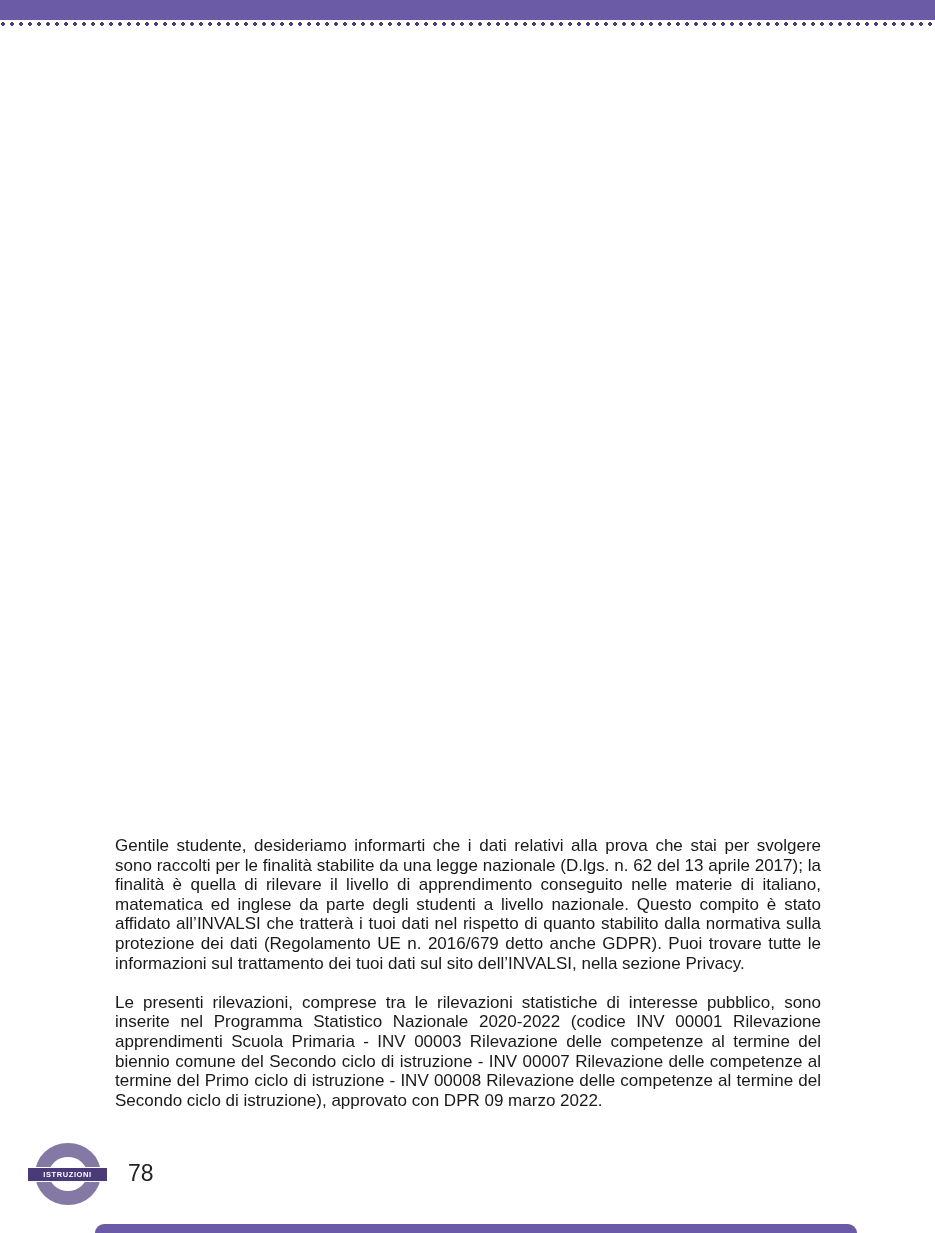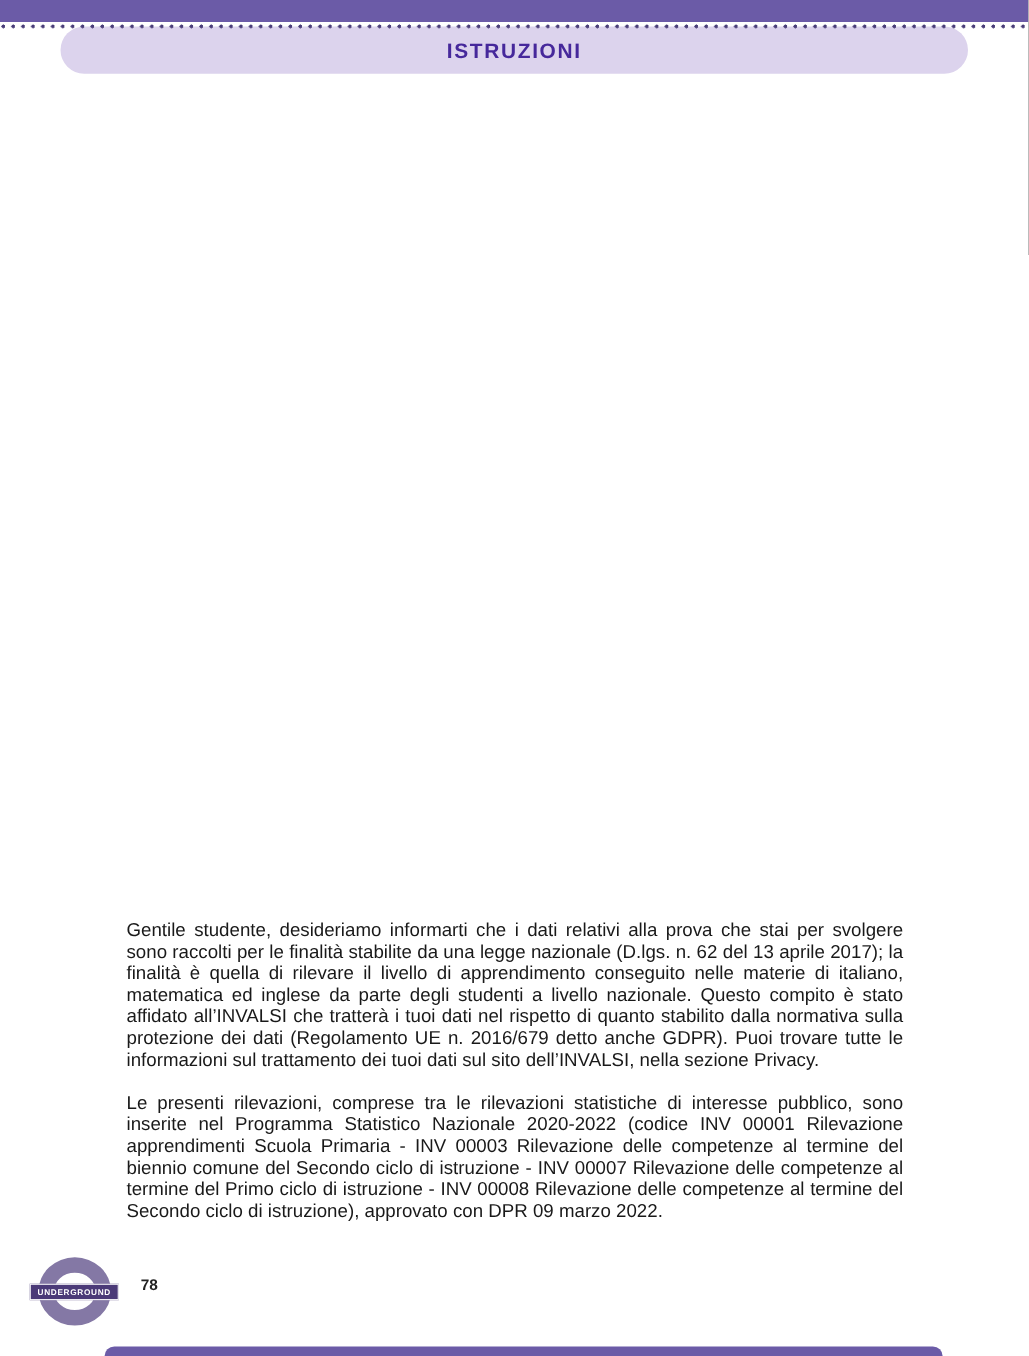--- a/index.html
+++ b/index.html
@@ -81,54 +81,50 @@
   .roundel-bar span{
     color:#ffffff;
     font-size:7.5px;
     font-weight:bold;
     letter-spacing:0.6px;
     white-space:nowrap;
   }
   .page-number{
     position:absolute;
     top:1160px;left:128px;
-    font-size:14px;
+    font-size:23px;
     color:#222222;
-    font-weight:bold;
   }
   .bottom-bar{
     position:absolute;
     bottom:0;left:95px;
     width:762px;height:9px;
     background:var(--bar_purple);
     border-radius:10px 10px 0 0;
   }
 </style>
 </head>
 <body>
 
 <div class="page">
 
   <div class="top-bar"></div>
 
   <div class="perforation"></div>
 
-  <div class="header-pill">
-    <h1>ISTRUZIONI</h1>
-  </div>
 
   <div class="content">
     <p>Gentile studente, desideriamo informarti che i dati relativi alla prova che stai per svolgere sono raccolti per le finalità stabilite da una legge nazionale (D.lgs. n. 62 del 13 aprile 2017); la finalità è quella di rilevare il livello di apprendimento conseguito nelle materie di italiano, matematica ed inglese da parte degli studenti a livello nazionale. Questo compito è stato affidato all’INVALSI che tratterà i tuoi dati nel rispetto di quanto stabilito dalla normativa sulla protezione dei dati (Regolamento UE n. 2016/679 detto anche GDPR). Puoi trovare tutte le informazioni sul trattamento dei tuoi dati sul sito dell’INVALSI, nella sezione Privacy.</p>
     <p>Le presenti rilevazioni, comprese tra le rilevazioni statistiche di interesse pubblico, sono inserite nel Programma Statistico Nazionale 2020-2022 (codice INV 00001 Rilevazione apprendimenti Scuola Primaria - INV 00003 Rilevazione delle competenze al termine del biennio comune del Secondo ciclo di istruzione - INV 00007 Rilevazione delle competenze al termine del Primo ciclo di istruzione - INV 00008 Rilevazione delle competenze al termine del Secondo ciclo di istruzione), approvato con DPR 09 marzo 2022.</p>
   </div>
 
   <div class="footer-logo">
     <div class="roundel-ring"></div>
     <div class="roundel-bar">
-      <span>UNDERGROUND</span>
+      <span>ISTRUZIONI</span>
     </div>
   </div>
 
   <div class="page-number">78</div>
 
   <div class="bottom-bar"></div>
 
 </div>
 
 </body></html>

